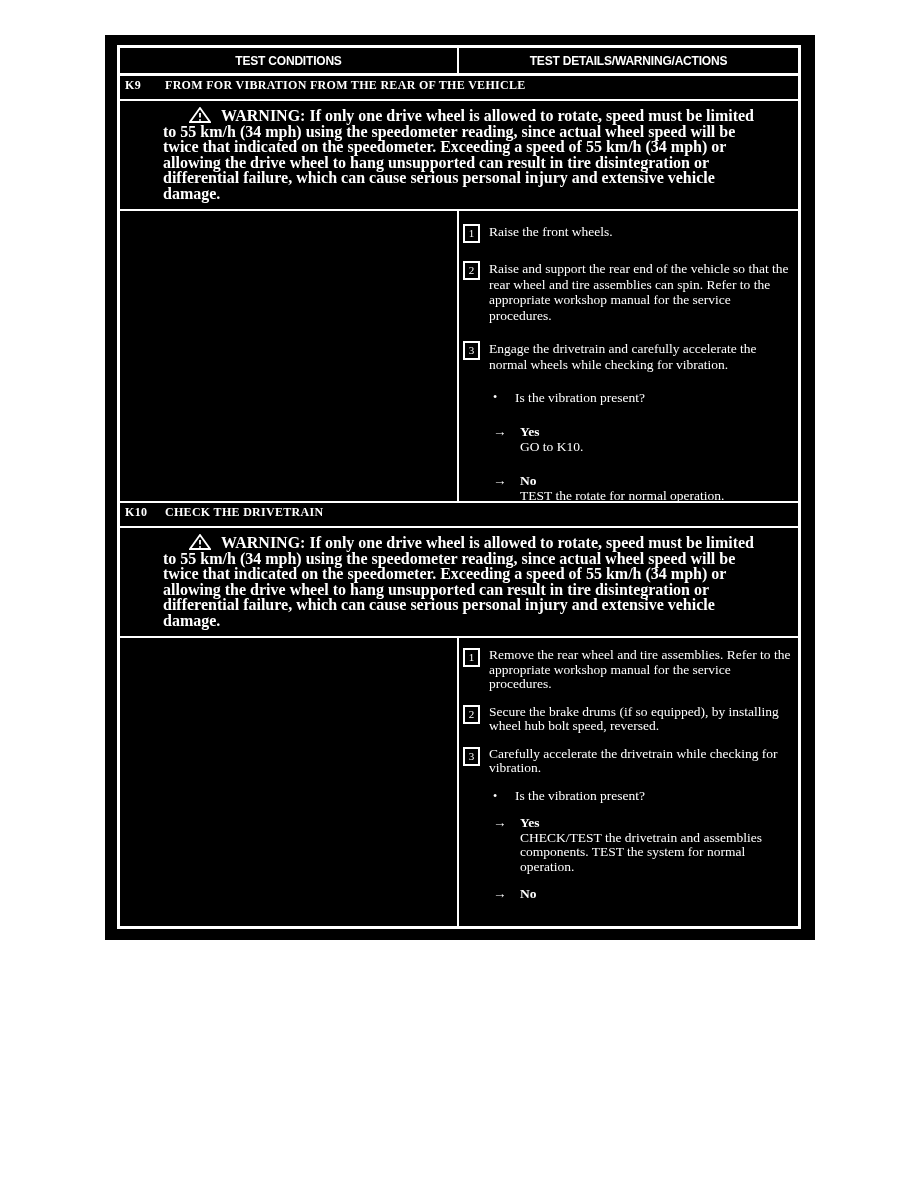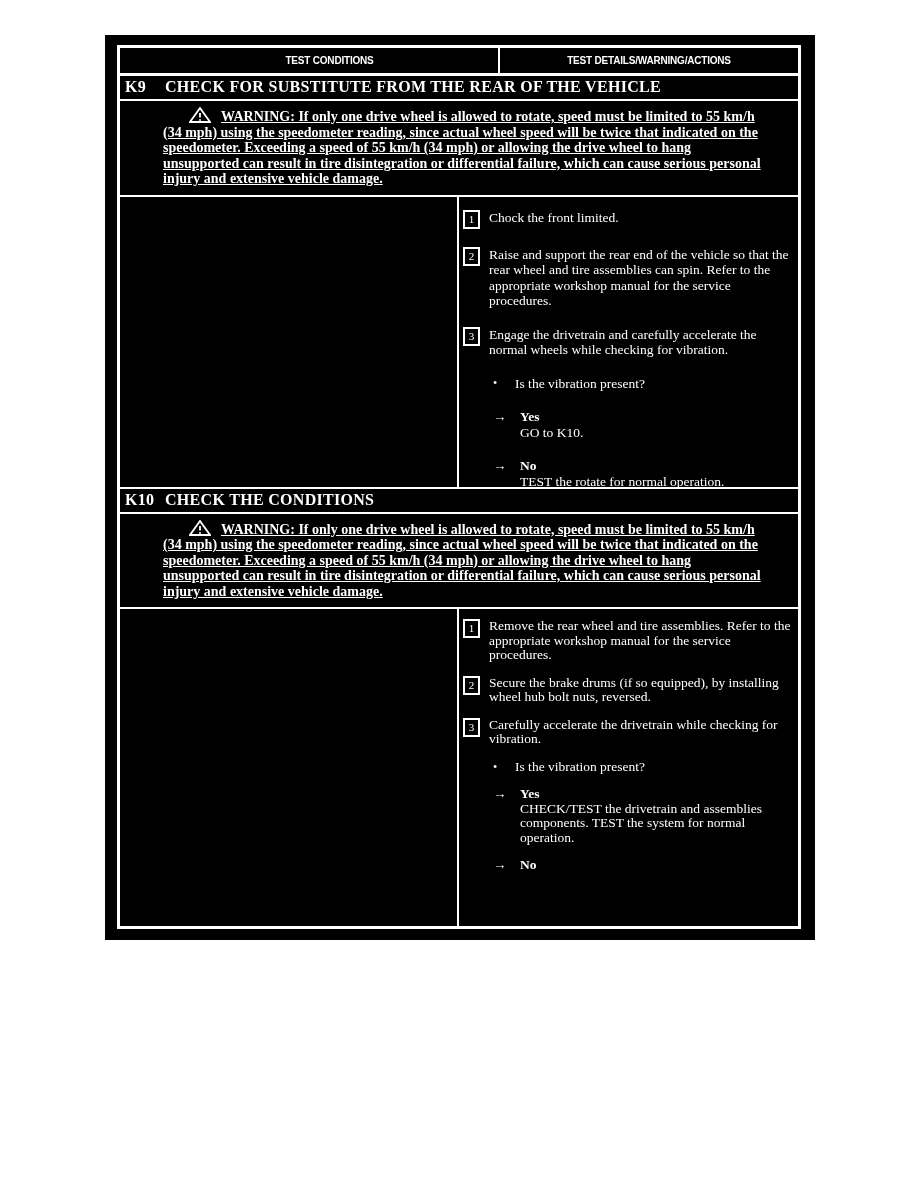--- a/index.html
+++ b/index.html
@@ -11,38 +11,37 @@
     position:absolute; left:105px; top:35px; width:710px; height:905px;
     background:#000000; color:#ffffff;
   }
   .frame {
     position:absolute; left:12px; top:10px; width:678px; height:878px;
     border:3px solid #ffffff; display:flex; flex-direction:column; overflow:hidden;
   }
   
   .header-row {
     flex:none; height:25px; display:flex; border-bottom:3px solid #ffffff;
-    font-family:"Liberation Sans", sans-serif; font-weight:bold; font-size:10px;
+    font-family:"Liberation Sans", sans-serif; font-weight:bold; font-size:12px;
     letter-spacing:-0.2px;
-    padding-left:41px;
   }
   .header-cell { display:flex; align-items:center; justify-content:center; }
   .header-left { width:337px; flex:none; border-right:2px solid #ffffff; }
   .header-right { flex:1; }
   
   .title-row {
     flex:none; height:21px; display:flex; align-items:baseline;
-    border-bottom:2px solid #ffffff; font-weight:bold; font-size:16px;
+    border-bottom:2px solid #ffffff; font-weight:bold; font-size:12px;
     padding:2px 0 0 5px; letter-spacing:0.3px;
   }
   .section-id { flex:none; width:40px; }
   
   .warning-row {
     flex:none; border-bottom:2px solid #ffffff;
-    padding:6px 36px 8px 43px; font-weight:bold; font-size:14px; line-height:15.5px;text-decoration:underline;
+    padding:6px 36px 8px 43px; font-weight:bold; font-size:16px; line-height:15.5px;
   }
   .warning-p { margin:0; text-indent:26px; }
   .warn-icon { display:inline-block; vertical-align:-2px; margin-right:10px; }
   
   .content-row { display:flex; min-height:0; }
   .content-k9 { flex:none; height:290px; border-bottom:2px solid #ffffff; }
   .content-k10 { flex:1; }
   .cell-left { width:337px; flex:none; border-right:2px solid #ffffff; }
   .cell-right { flex:1; padding:13px 6px 0 4px; font-size:13.5px; line-height:15.5px; }
   .content-k10 .cell-right { line-height:14.5px; padding-top:10px; }
@@ -69,40 +68,40 @@
 <div class="scan">
   <div class="frame">
 
     <div class="header-row">
       <div class="header-cell header-left">TEST CONDITIONS</div>
       <div class="header-cell header-right">TEST DETAILS/WARNING/ACTIONS</div>
     </div>
 
     <div class="title-row">
       <span class="section-id">K9</span>
-      <span class="section-title-text">CHECK FOR SUBSTITUTE FROM THE REAR OF THE VEHICLE</span>
+      <span class="section-title-text">FROM FOR VIBRATION FROM THE REAR OF THE VEHICLE</span>
     </div>
 
     <div class="warning-row">
       <p class="warning-p">
         <svg class="warn-icon" width="22" height="16" viewBox="0 0 22 16">
           <path d="M11 1 L21 15 L1 15 Z" fill="none" stroke="#ffffff" stroke-width="1.8"></path>
           <line x1="11" y1="6" x2="11" y2="10.5" stroke="#ffffff" stroke-width="1.8"></line>
           <circle cx="11" cy="13" r="1" fill="#ffffff"></circle>
         </svg><span>WARNING: If only one drive wheel is allowed to rotate, speed must be limited to 55 km/h (34 mph) using the speedometer reading, since actual wheel speed will be twice that indicated on the speedometer. Exceeding a speed of 55 km/h (34 mph) or allowing the drive wheel to hang unsupported can result in tire disintegration or differential failure, which can cause serious personal injury and extensive vehicle damage.</span>
       </p>
     </div>
 
     <div class="content-row content-k9">
       <div class="cell-left"></div>
       <div class="cell-right">
 
         <div class="step">
           <span class="step-num">1</span>
-          <span class="step-text">Chock the front limited.</span>
+          <span class="step-text">Raise the front wheels.</span>
         </div>
 
         <div class="step">
           <span class="step-num">2</span>
           <span class="step-text">Raise and support the rear end of the vehicle so that the rear wheel and tire assemblies can spin. Refer to the appropriate workshop manual for the service procedures.</span>
         </div>
 
         <div class="step">
           <span class="step-num">3</span>
           <span class="step-text">Engage the drivetrain and carefully accelerate the normal wheels while checking for vibration.</span>
@@ -127,21 +126,21 @@
             <div class="answer">No</div>
             <div class="action">TEST the rotate for normal operation.</div>
           </div>
         </div>
 
       </div>
     </div>
 
     <div class="title-row">
       <span class="section-id">K10</span>
-      <span class="section-title-text">CHECK THE CONDITIONS</span>
+      <span class="section-title-text">CHECK THE DRIVETRAIN</span>
     </div>
 
     <div class="warning-row">
       <p class="warning-p">
         <svg class="warn-icon" width="22" height="16" viewBox="0 0 22 16">
           <path d="M11 1 L21 15 L1 15 Z" fill="none" stroke="#ffffff" stroke-width="1.8"></path>
           <line x1="11" y1="6" x2="11" y2="10.5" stroke="#ffffff" stroke-width="1.8"></line>
           <circle cx="11" cy="13" r="1" fill="#ffffff"></circle>
         </svg><span>WARNING: If only one drive wheel is allowed to rotate, speed must be limited to 55 km/h (34 mph) using the speedometer reading, since actual wheel speed will be twice that indicated on the speedometer. Exceeding a speed of 55 km/h (34 mph) or allowing the drive wheel to hang unsupported can result in tire disintegration or differential failure, which can cause serious personal injury and extensive vehicle damage.</span>
       </p>
@@ -151,21 +150,21 @@
       <div class="cell-left"></div>
       <div class="cell-right">
 
         <div class="step">
           <span class="step-num">1</span>
           <span class="step-text">Remove the rear wheel and tire assemblies. Refer to the appropriate workshop manual for the service procedures.</span>
         </div>
 
         <div class="step">
           <span class="step-num">2</span>
-          <span class="step-text">Secure the brake drums (if so equipped), by installing wheel hub bolt nuts, reversed.</span>
+          <span class="step-text">Secure the brake drums (if so equipped), by installing wheel hub bolt speed, reversed.</span>
         </div>
 
         <div class="step">
           <span class="step-num">3</span>
           <span class="step-text">Carefully accelerate the drivetrain while checking for vibration.</span>
         </div>
 
         <div class="question-line">
           <span class="q-bullet">•</span>
           <span class="q-text">Is the vibration present?</span>

